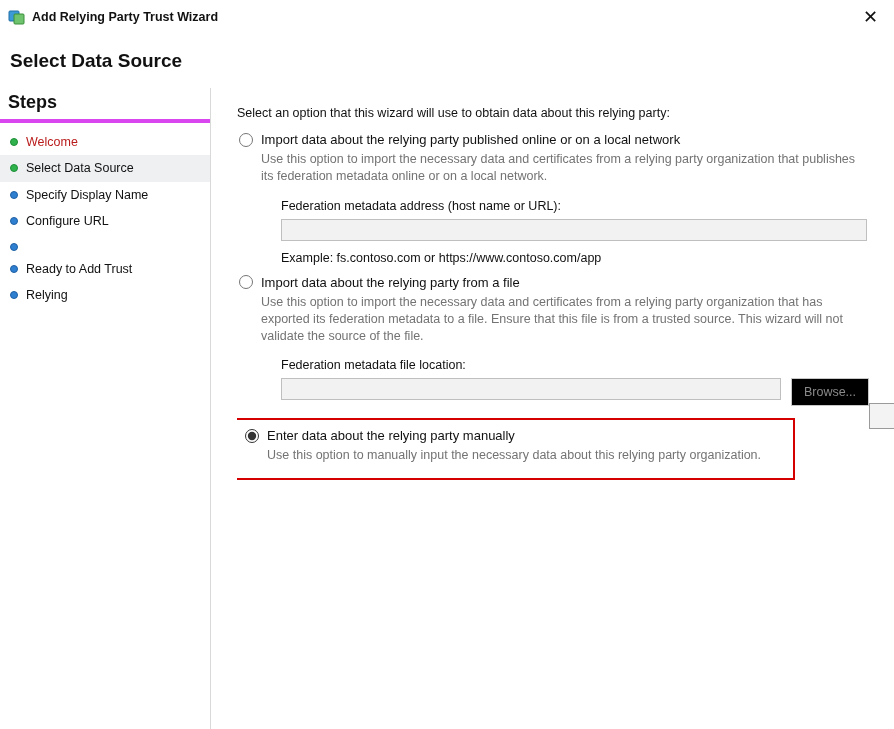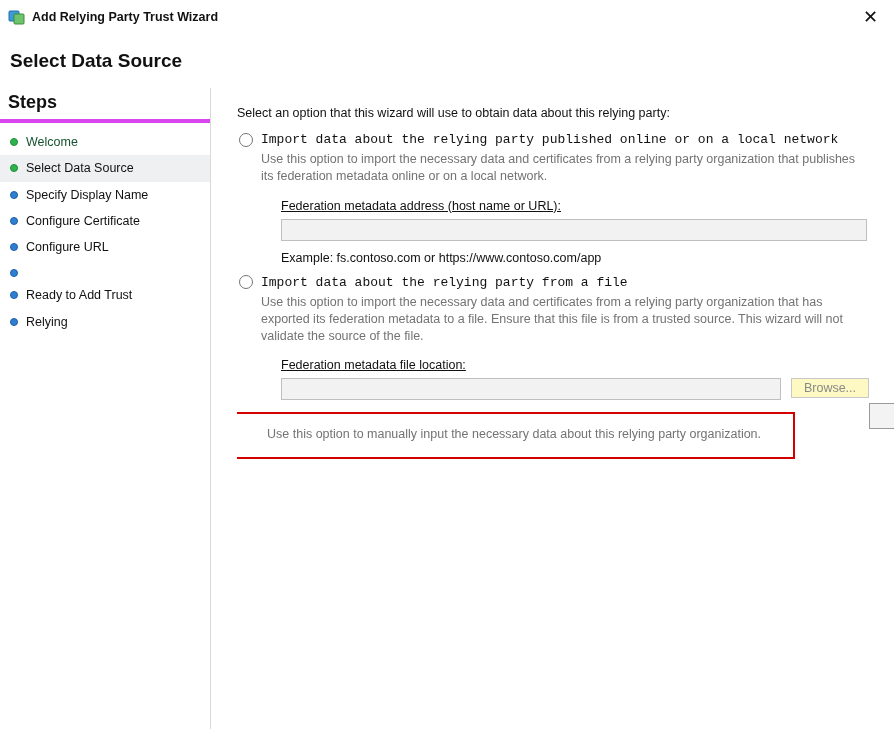--- a/index.html
+++ b/index.html
@@ -64,21 +64,21 @@
   }
   .step.selected { background: #eef0f2; }
   .step .bullet {
     width: 8px; height: 8px; border-radius: 50%;
     margin-top: 4px;
     flex: 0 0 8px;
   }
   .step .bullet.green { background:#2fb24c; border:1px solid #1e8e38;}
   .step .bullet.blue  { background:#2f7fd1; border:1px solid #1e5fa3;}
   .step .label { font-size: 12.5px; }
-  .step .label.link { color:#14532d;text-align:right; }
+  .step .label.link { color:#b91c1c;text-align:right; }
 
   .content {
     flex: 1;
     border-left: 1px solid #d9d9d9;
     padding: 18px 18px 0 26px;
     position: relative;
     display: flex;
     flex-direction: row;
   }
   .content-top { flex: 1; overflow: hidden; }
@@ -91,46 +91,46 @@
   .opt .row1 {
     display: flex;
     align-items: center;
     gap: 8px;
   }
   .opt input[type="radio"] {
     accent-color: #333;
     width: 14px; height: 14px;
     margin: 0;
   }
-  .opt .opt-label { font-size: 13px; font-family: Liberation Mono, monospace; }
+  .opt .opt-label { font-size: 13px; }
   .opt .desc {
     margin: 4px 0 0 22px;
     line-height: 1.35;
     color: #737373;
   }
   .fieldblock {
     margin: 14px 0 0 42px;
   }
-  .fieldlabel { margin-bottom: 6px; text-decoration: underline; }
+  .fieldlabel { margin-bottom: 6px; }
   .textfield {
     width: 586px;
     height: 22px;
     border: 1px solid #bfbfbf;
     background: #f2f2f2;
     padding: 2px 4px;
     font-family: inherit;
     font-size: 12.5px;
   }
   .example { margin-top: 10px; }
 
   .file-row { display:flex; gap:10px; align-items:flex-start; }
   .browse-btn {
-    width: 78px; height: 20px;
+    width: 78px; height: 28px;
     border: 1px solid #c8c8c8;
-    background: #fef9c3;
+    background: #000000;
     color: #8a8a8a;
     font-family: inherit;
     font-size: 12.5px;
   }
 
   .highlight-box {
     border: 2.5px solid #d40000;
     padding: 8px 10px 14px 10px;
     margin: 6px 0 0 -6px;
     width: 564px;
@@ -191,24 +191,20 @@
         <div class="step selected">
           <span class="bullet green"></span>
           <span class="label">Select Data Source</span>
         </div>
         <div class="step">
           <span class="bullet blue"></span>
           <span class="label">Specify Display Name</span>
         </div>
         <div class="step">
           <span class="bullet blue"></span>
-          <span class="label">Configure Certificate</span>
-        </div>
-        <div class="step">
-          <span class="bullet blue"></span>
           <span class="label">Configure URL</span>
         </div>
         <div class="step">
           <span class="bullet blue"></span>
         </div>
         <div class="step">
           <span class="bullet blue"></span>
           <span class="label">Ready to Add Trust</span>
         </div>
         <div class="step">
@@ -247,20 +243,24 @@
           <div class="fieldlabel">Federation metadata file location:</div>
           <div class="file-row">
             <input class="textfield" type="text" disabled="" style="width: 500px;" value="">
             <button class="browse-btn" disabled="">Browse...</button>
           </div>
         </div>
       </div>
 
       <div class="highlight-box" style="margin-top:12px;">
         <div class="opt" style="margin-top:0;">
+          <label class="row1">
+            <input type="radio" name="src" checked="" style="">
+            <span class="opt-label">Enter data about the relying party manually</span>
+          </label>
           <div class="desc">Use this option to manually input the necessary data about this relying party organization.</div>
         </div>
       </div>
     </div>
 
     <div class="footer">
       <button>&lt; Previous</button>
       <span class="next-wrap">
         <button>Next &gt;</button>
       </span>

